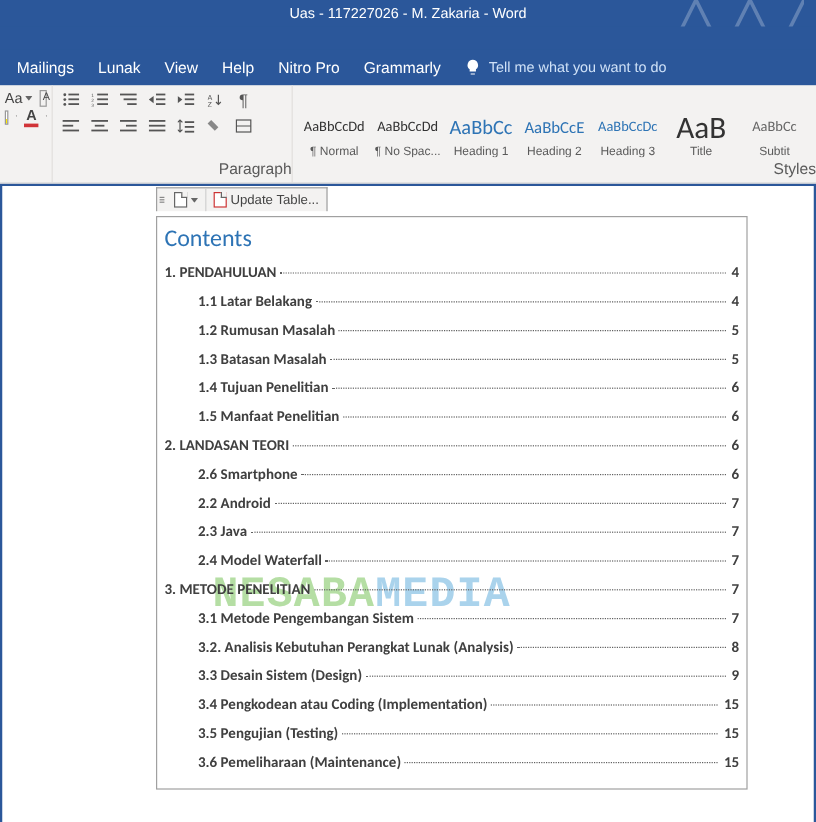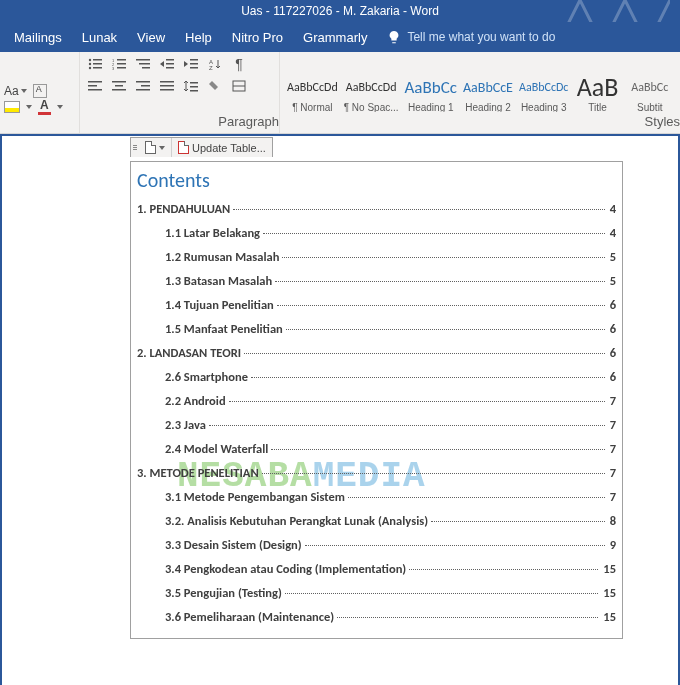--- a/index.html
+++ b/index.html
@@ -7,25 +7,25 @@
   width: 680px; height: 685px;
   font-family: "Segoe UI", Arial, sans-serif;
   background: #2b579a;
   overflow: hidden;
   font-size: 13px;
   color: #444;
 }
 .title-bar { height: 22px; background: #2b579a; color: #fff; text-align: center; line-height: 22px; font-size: 12px; position: relative; }
 .title-ornament { position:absolute; right:10px; top:0; width:120px; height:22px; opacity:.25; overflow:hidden; }
 .title-ornament svg { width:170px; height:40px; }
-.menu-bar { height: 30px; background: #2b579a; display: flex; align-items: center; padding: 0 4px; gap: 2px; }
+.menu-bar { height: 30px; background: #2b579a; display: flex; align-items: center; padding: 0 4px; gap: 2px; margin-top: 19px; }
 .menu-item { color: #fff; font-size: 13px; padding: 6px 10px; cursor: pointer; }
 .tellme { display:flex; align-items:center; gap:6px; color:#cfe1f7; font-size:12px; padding-left:8px; }
 .ribbon { background:#f3f2f1; height:82px; display:flex; border-bottom:1px solid #d6d6d6; }
-.font-group { width:80px; border-right:1px solid #e1dfdd; padding:4px 4px; display:flex; flex-direction:column; justify-content:flex-end; }
+.font-group { width:44px; border-right:1px solid #e1dfdd; padding:4px 4px; display:flex; flex-direction:column; justify-content:flex-start; }
 .font-row { display:flex; gap:6px; align-items:center; }
 .small-btn { font-size:12px; display:flex; align-items:center; gap:2px; cursor:pointer; }
 .clear-fmt { width:14px; height:14px; border:1px solid #999; position:relative; }
 .clear-fmt::after { content:"A"; font-size:9px; position:absolute; left:2px; top:-1px; }
 .highlight-btn { width:16px; height:12px; background:linear-gradient(#fff 60%, #ffea00 60%); border:1px solid #999; }
 .fontcolor-btn { font-weight:bold; border-bottom:3px solid #d13438; padding:0 2px; font-size:12px; }
 .para-group { flex:0 0 200px; border-right:1px solid #e1dfdd; display:flex; flex-direction:column; }
 .para-rows { flex:1; padding:4px 6px; display:flex; flex-direction:column; gap:6px; }
 .para-row { display:flex; gap:6px; align-items:center; }
 .pbtn { width:18px; height:16px; display:flex; align-items:center; justify-content:center; cursor:pointer; color:#555; }

